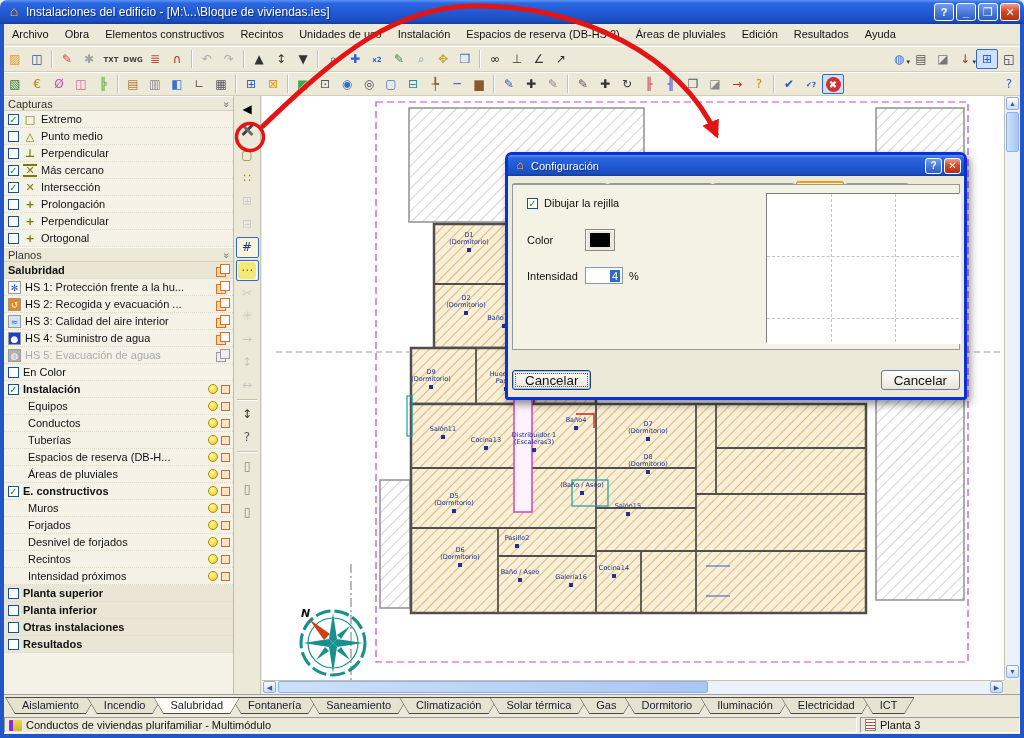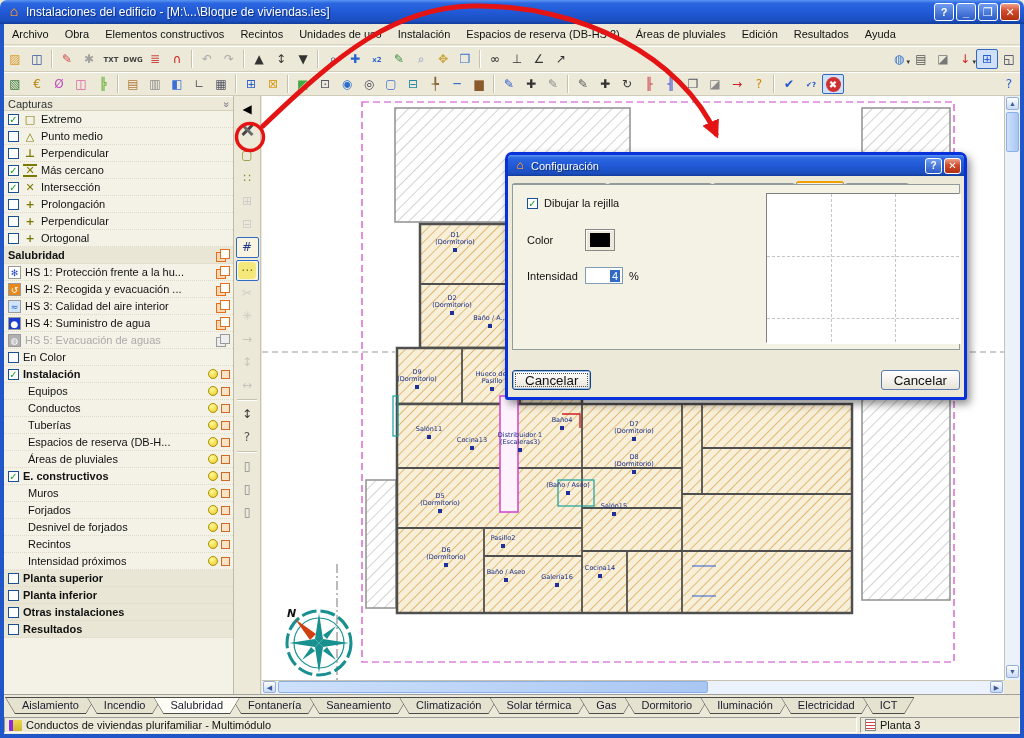--- a/index.html
+++ b/index.html
@@ -80,21 +80,21 @@
   .vt-btn.pressed{background:#f8f4e0;border:1px solid #316ac5;border-radius:2px;}
   .vt-btn.dis{opacity:.45;}
   .vt-btn .vchip{display:inline-block;padding:0 3px;border-radius:4px;}
   .vt-sep{width:20px;border-top:1px solid #c6c2ae;border-bottom:1px solid #fff;margin:2px 0;}
   .tool-cross{position:relative;display:inline-block;width:14px;height:14px;}
   .tool-cross::before,.tool-cross::after{content:"";position:absolute;left:6px;top:0;width:3px;height:14px;background:#444;}
   .tool-cross::before{transform:rotate(45deg);}
   .tool-cross::after{transform:rotate(-45deg);background:#6a6a6a;}
 
   
-  .canvas{position:absolute;left:262px;top:0;width:742px;height:584px;background:#fff;overflow:hidden;}
+  .canvas{position:absolute;left:262px;top:0;width:742px;height:584px;background:#fff;overflow:hidden;padding-left:14px;}
   .vscroll{position:absolute;left:1004px;top:0;width:16px;height:584px;background:#ecf2fb;border-left:1px solid #c6c2ae;}
   .hscroll{position:absolute;left:262px;top:584px;width:742px;height:14px;background:#ecf2fb;border-top:1px solid #c6c2ae;}
   .scorner{position:absolute;left:1004px;top:584px;width:16px;height:14px;background:#ece9d8;}
   .sb-arrow{position:absolute;background:linear-gradient(180deg,#fdfefe,#c9d9f5);border:1px solid #94aed6;border-radius:2px;
     color:#3a5a9c;font-size:7px;text-align:center;line-height:12px;}
   .sb-thumb{position:absolute;background:linear-gradient(90deg,#cde0fb,#a9c6f2);border:1px solid #8cb0e8;border-radius:2px;}
   .room-label{font-size:6.5px;fill:#1a2f8a;text-anchor:middle;font-family:"DejaVu Sans",sans-serif;}
   .room-dot{fill:#20309a;}
 
   
@@ -306,20 +306,24 @@
         </div>
         <div class="s-row">
           <span class="cb"></span>
           <span class="cap-glyph">+</span>
           <span class="s-label">Perpendicular</span>
         </div>
         <div class="s-row">
           <span class="cb"></span>
           <span class="cap-glyph">+</span>
           <span class="s-label">Ortogonal</span>
+        </div>
+        <div class="sec-head">
+          <span>Planos</span>
+          <span class="chev">»</span>
         </div>
         <div class="s-row bold band">
           <span class="s-label">Salubridad</span>
           <span class="right-icons">
             <span class="layers-icon"></span>
           </span>
         </div>
         <div class="s-row">
           <span class="hs-chip" style="background: rgb(255, 255, 255); color: rgb(34, 68, 204);">✻</span>
           <span class="s-label">HS 1: Protección frente a la hu...</span>

